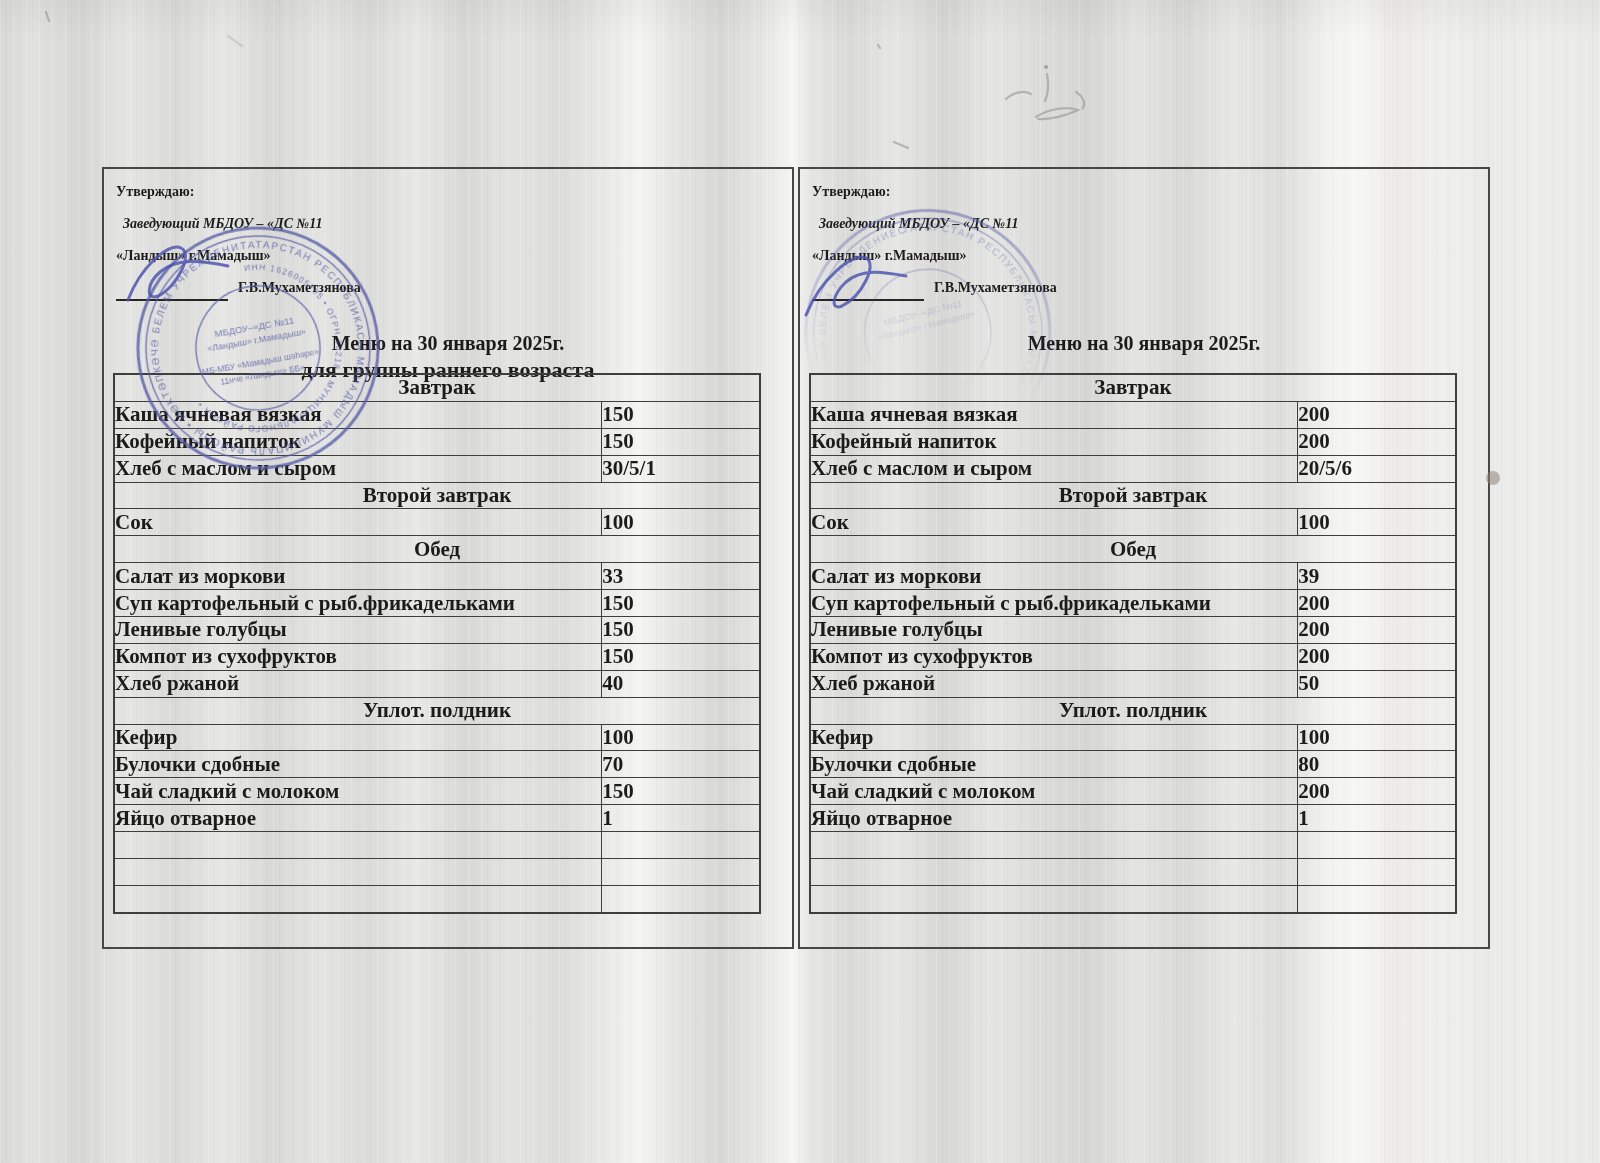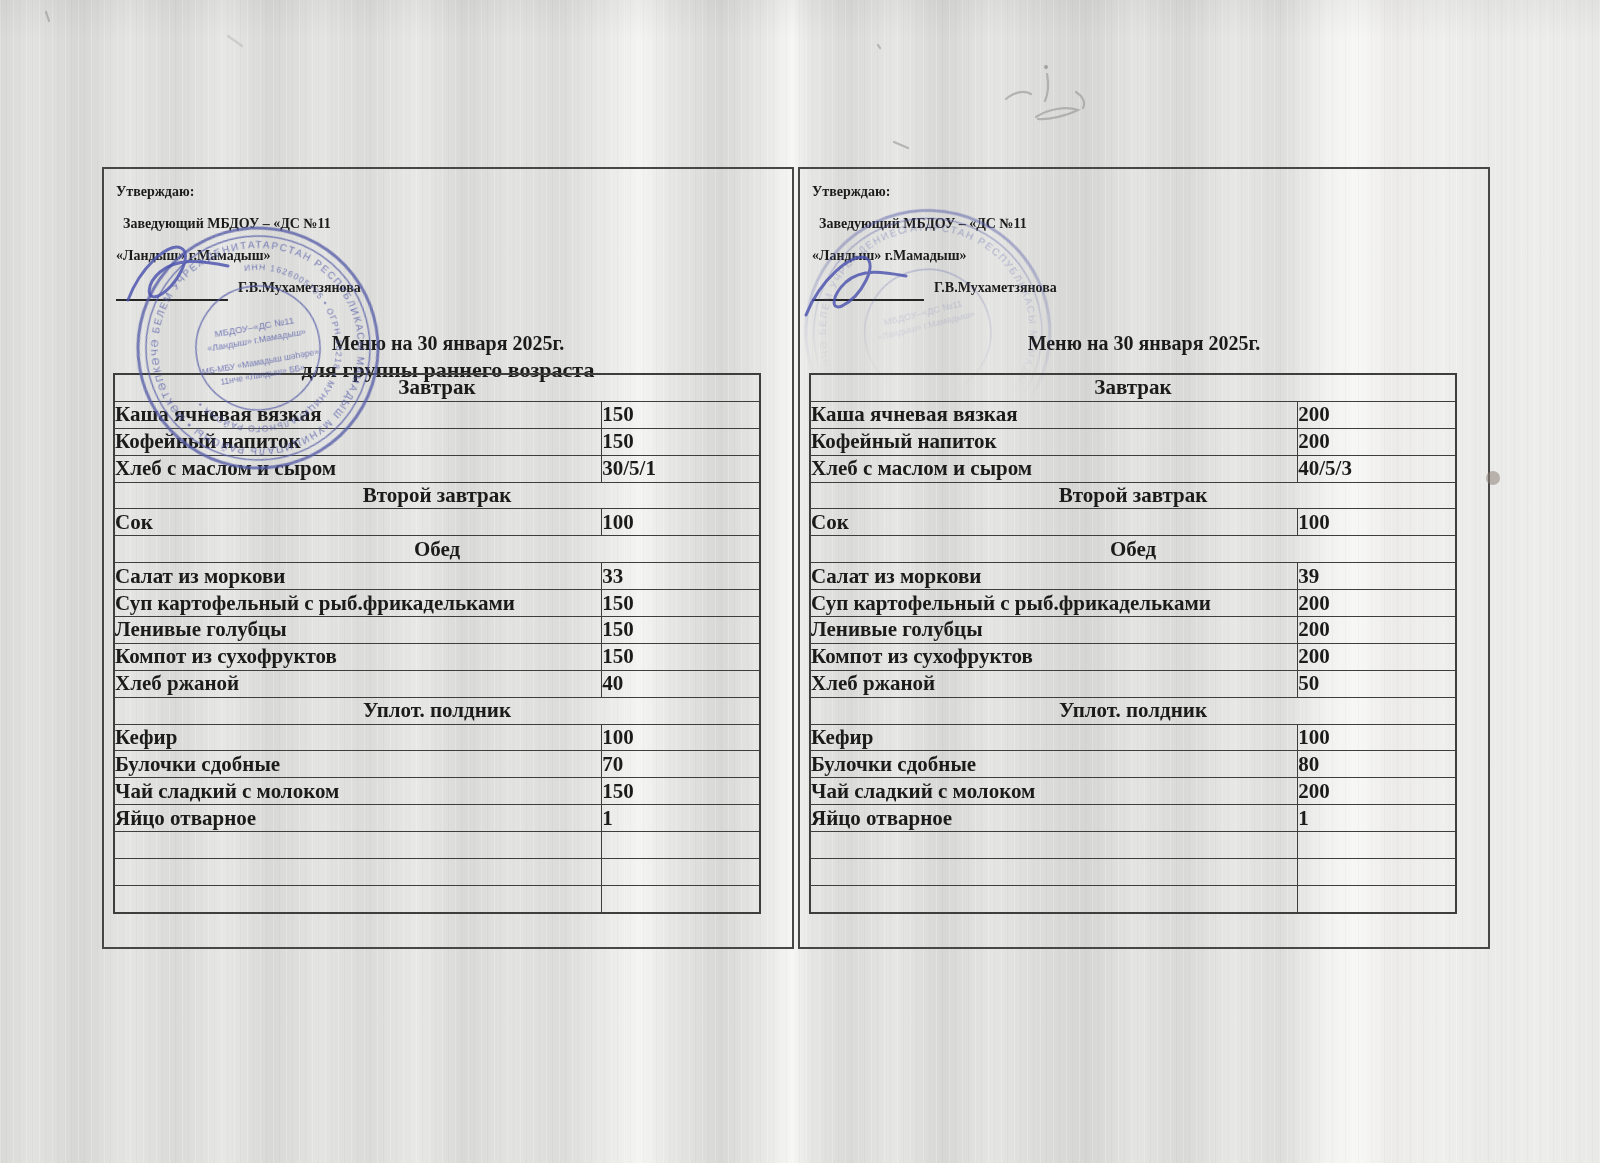--- a/index.html
+++ b/index.html
@@ -24,21 +24,21 @@
         #dcdcda 65%, #d6d6d4 68%, #e4e4e2 71%, #d9d9d7 74%, #e7e7e5 77%, #dddddb 80%,
         #f2f2f0 83%, #f7f7f5 85%, #ecebe9 87%, #efefed 90%, #eaeae8 93%, #ededeb 96%, #e9e9e7 100%);
   }
   .panel{
     position:absolute;top:167px;height:778px;width:688px;
     border:2px solid #474745;
   }
   .panel.left{left:102px;}
   .panel.right{left:798px;}
   .approve{margin:7px 0 0 12px;font-size:14px;font-weight:bold;line-height:32px;white-space:nowrap;}
-  .approve .indent{padding-left:7px;}
+  .approve .indent{padding-left:7px;font-style:italic;}
   .sig-row{display:flex;align-items:center;}
   .sig-line{display:inline-block;width:112px;border-bottom:2px solid #262626;height:24px;margin-right:10px;}
   .doc-title{margin-top:25px;text-align:center;font-size:20px;font-weight:bold;line-height:28px;}
   .doc-subtitle{text-align:center;font-size:22px;font-weight:bold;line-height:26px;}
   table.menu{
     position:absolute;left:9px;top:204px;width:648px;
     border-collapse:collapse;
     border:2px solid #3e3e3c;
     table-layout:fixed;
   }
@@ -187,21 +187,21 @@
           <tr>
             <td class="dish">Каша ячневая вязкая</td>
             <td class="qty">200</td>
           </tr>
           <tr>
             <td class="dish">Кофейный напиток</td>
             <td class="qty">200</td>
           </tr>
           <tr>
             <td class="dish">Хлеб с маслом и сыром</td>
-            <td class="qty">40/5/3</td>
+            <td class="qty">20/5/6</td>
           </tr>
           <tr>
             <td colspan="2" class="section">Второй завтрак</td>
           </tr>
           <tr>
             <td class="dish">Сок</td>
             <td class="qty">100</td>
           </tr>
           <tr>
             <td colspan="2" class="section">Обед</td>

